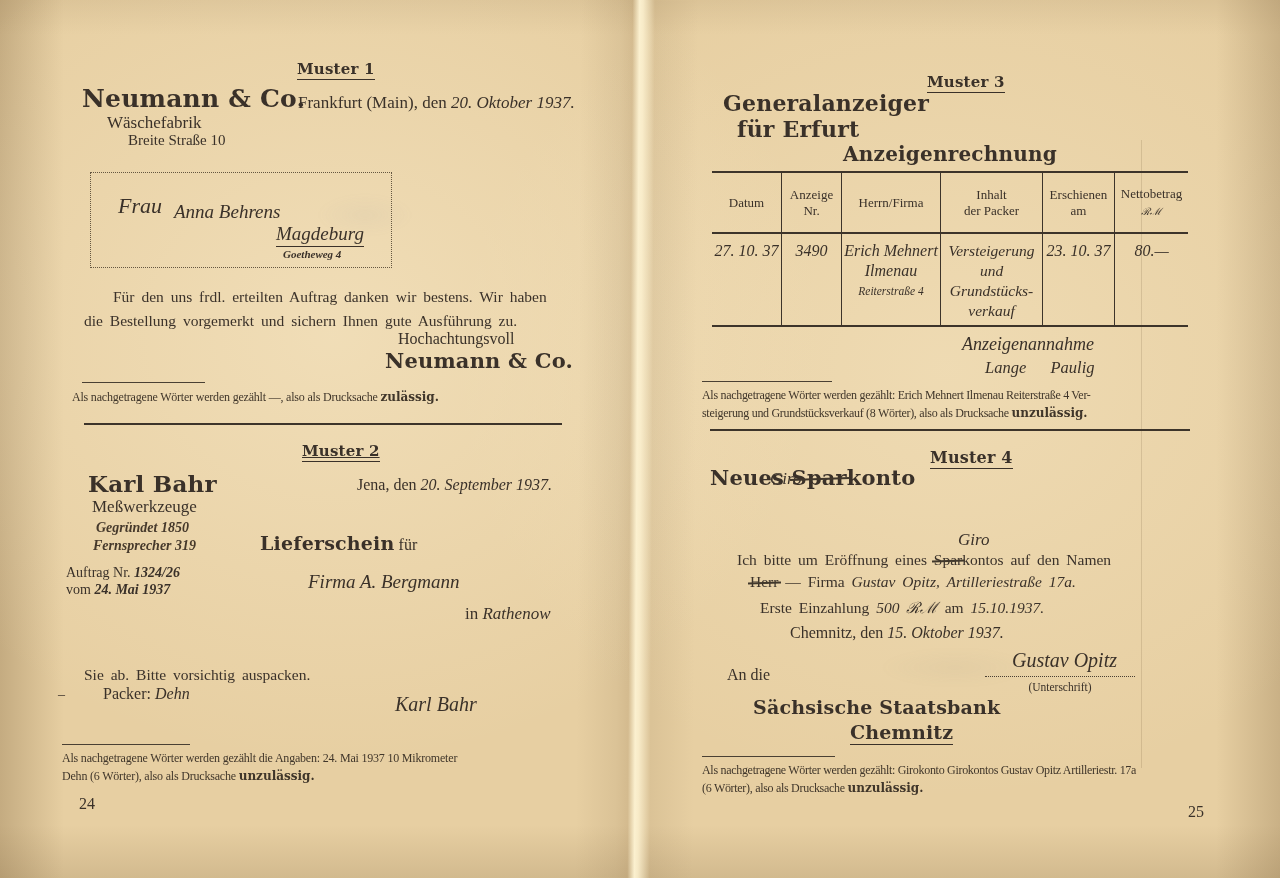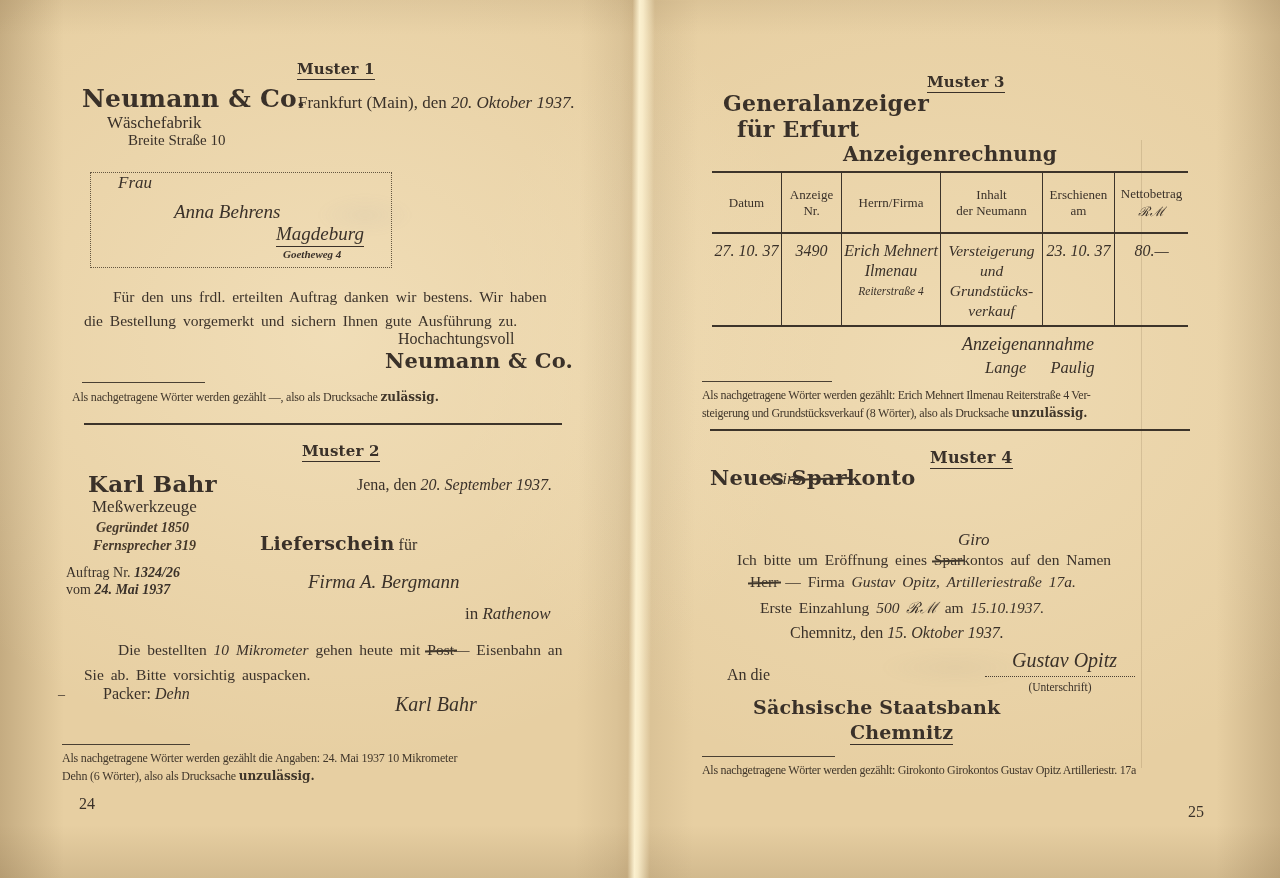--- a/index.html
+++ b/index.html
@@ -43,21 +43,21 @@
   
   #adtable{left:712px;top:171px;width:476px;border-top:2.5px solid #3d342a;border-bottom:2.5px solid #3d342a;}
   #adtable .hrow{display:flex;height:59px;border-bottom:2px solid #3d342a;}
   #adtable .drow{display:flex;height:91px;}
   #adtable .cell{box-sizing:border-box;display:flex;flex-direction:column;justify-content:center;text-align:center;}
   #adtable .cell.sep{border-right:1.5px solid #3d342a;}
   #adtable .hrow .cell{font-size:13px;line-height:16px;}
   #adtable .drow .cell{justify-content:flex-start;padding-top:7px;font-style:italic;font-size:16px;line-height:20px;}
   #adtable .c0{width:70px;} #adtable .c1{width:60px;} #adtable .c2{width:99px;}
   #adtable .c3{width:102px;} #adtable .c4{width:72px;} #adtable .c5{width:73px;}
-  .rm{font-style:italic;font-size:13px;margin-top:2px;}
+  .rm{font-style:italic;font-size:10px;margin-top:2px;}
   .small-addr{font-size:11px;font-weight:bold;}
   .dotted-box{border:1px dotted #655741;}
   .sig-line{border-bottom:1.5px dotted #4a4033;}
 </style>
 </head>
 <body>
 
 <div id="scan">
 
   <div class="abs ghost" style="left:295px;top:185px;width:140px;height:60px;background:radial-gradient(50% 50%,rgba(130,135,150,0.12),rgba(130,135,150,0) 70%);"></div>
@@ -68,40 +68,40 @@
 
   <div class="abs frak-b" style="left:82px;top:84px;font-size:25px;">Neumann &amp; Co.</div>
   <div class="abs frak" style="left:107px;top:113px;font-size:17px;">Wäschefabrik</div>
   <div class="abs frak" style="left:102px;top:132px;font-size:15px;margin-left:26px;">Breite Straße 10</div>
 
   <div class="abs" style="left:298px;top:93px;font-size:17px;">
     <span class="frak">Frankfurt (Main), den </span><span class="ital">20. Oktober 1937.</span>
   </div>
 
   <div class="abs dotted-box" style="left:90px;top:172px;width:300px;height:94px;">
-    <div class="abs ital" style="left:27px;top:0;font-size:17px;">Frau</div>
+    <div class="abs ital" style="left:27px;top:20px;font-size:22px;">Frau</div>
     <div class="abs ital" style="left:83px;top:28px;font-size:19px;">Anna Behrens</div>
     <div class="abs ital ul" style="left:185px;top:50px;font-size:19px;">Magdeburg</div>
     <div class="abs ital small-addr" style="left:192px;top:75px;">Goetheweg 4</div>
   </div>
 
   <div class="abs frak bodytext" style="left:113px;top:288px;">Für den uns frdl. erteilten Auftrag danken wir bestens.  Wir haben</div>
   <div class="abs frak bodytext" style="left:84px;top:312px;">die Bestellung vorgemerkt und sichern Ihnen gute Ausführung zu.</div>
 
   <div class="abs frak" style="left:398px;top:330px;font-size:16px;">Hochachtungsvoll</div>
   <div class="abs frak-b" style="left:385px;top:348px;font-size:21px;">Neumann &amp; Co.</div>
 
   <div class="abs rule" style="left:82px;top:382px;width:123px;"></div>
   <div class="abs footnote" style="left:72px;top:389px;width:502px;">
     <span>Als nachgetragene Wörter werden gezählt —, also als Drucksache </span><b>zulässig.</b>
   </div>
 
   <div class="abs rule-thick" style="left:84px;top:423px;width:478px;"></div>
 
-  <div class="abs frak-b ul" style="left:302px;top:442px;font-size:15px;">Muster 2</div>
+  <div class="abs frak-b ul" style="left:302px;top:442px;font-size:15px;text-decoration:underline;">Muster 2</div>
 
   <div class="abs frak-b" style="left:88px;top:470px;font-size:23px;">Karl Bahr</div>
   <div class="abs frak" style="left:92px;top:497px;font-size:17px;">Meßwerkzeuge</div>
   <div class="abs ital" style="left:96px;top:520px;font-size:14px;font-weight:bold;color:#46392b;font-family:Liberation Serif, serif;">Gegründet 1850</div>
   <div class="abs ital" style="left:93px;top:538px;font-size:14px;font-weight:bold;color:#46392b;">Fernsprecher 319</div>
 
   <div class="abs" style="left:66px;top:565px;font-size:14px;">
     <span class="frak">Auftrag Nr. </span><span class="ital" style="font-weight:bold;">1324/26</span>
   </div>
   <div class="abs" style="left:66px;top:582px;font-size:14px;">
@@ -113,23 +113,20 @@
   </div>
 
   <div class="abs" style="left:260px;top:532px;">
     <span class="frak-b" style="font-size:19px;">Lieferschein</span><span class="frak" style="font-size:16px;"> für</span>
   </div>
   <div class="abs ital" style="left:308px;top:571px;font-size:19px;">Firma A. Bergmann</div>
   <div class="abs" style="left:465px;top:604px;font-size:17px;">
     <span class="frak">in </span><span class="ital">Rathenow</span>
   </div>
 
-  <div class="abs frak bodytext" style="left:118px;top:641px;">
-    <span>Die bestellten </span><span class="ital">10 Mikrometer</span><span> gehen heute mit </span><span class="struck">Post</span><span>— Eisenbahn an</span>
-  </div>
   <div class="abs frak bodytext" style="left:84px;top:666px;">Sie ab.  Bitte vorsichtig auspacken.</div>
 
   <div class="abs frak" style="left:58px;top:687px;font-size:14px;">–</div>
   <div class="abs" style="left:103px;top:685px;font-size:16px;">
     <span class="frak">Packer: </span><span class="ital">Dehn</span>
   </div>
   <div class="abs ital" style="left:395px;top:693px;font-size:20px;">Karl Bahr</div>
 
   <div class="abs rule" style="left:62px;top:744px;width:128px;"></div>
   <div class="abs footnote" style="left:62px;top:750px;width:508px;">
@@ -156,21 +153,21 @@
       <div class="cell c1 sep frak">
         <div>Anzeige</div>
         <div>Nr.</div>
       </div>
       <div class="cell c2 sep frak">
         <div>Herrn/Firma</div>
         <div></div>
       </div>
       <div class="cell c3 sep frak">
         <div>Inhalt</div>
-        <div>der Neumann</div>
+        <div>der Packer</div>
       </div>
       <div class="cell c4 sep frak">
         <div>Erschienen</div>
         <div>am</div>
       </div>
       <div class="cell c5 frak">
         <div>Nettobetrag</div>
         <div class="rm">ℛℳ</div>
       </div>
     </div>
@@ -234,17 +231,18 @@
   <div class="abs sig-line" style="left:985px;top:652px;width:150px;height:24px;"></div>
   <div class="abs frak" style="left:985px;top:681px;width:150px;text-align:center;font-size:11.5px;">(Unterschrift)</div>
 
   <div class="abs frak" style="left:727px;top:666px;font-size:16px;">An die</div>
   <div class="abs frak-b" style="left:753px;top:696px;font-size:19px;">Sächsische Staatsbank</div>
   <div class="abs frak-b ul" style="left:850px;top:721px;font-size:19px;">Chemnitz</div>
 
   <div class="abs rule" style="left:702px;top:756px;width:133px;"></div>
   <div class="abs footnote" style="left:702px;top:762px;width:505px;letter-spacing:-0.3px;">
     <div>Als nachgetragene Wörter werden gezählt:  Girokonto Girokontos Gustav Opitz Artilleriestr. 17a</div>
+    <div><span>(6 Wörter), also als Drucksache </span><b>unzulässig.</b></div>
   </div>
 
   <div class="abs frak" style="left:1188px;top:803px;font-size:16px;">25</div>
 
 </div>
 
 </body></html>

